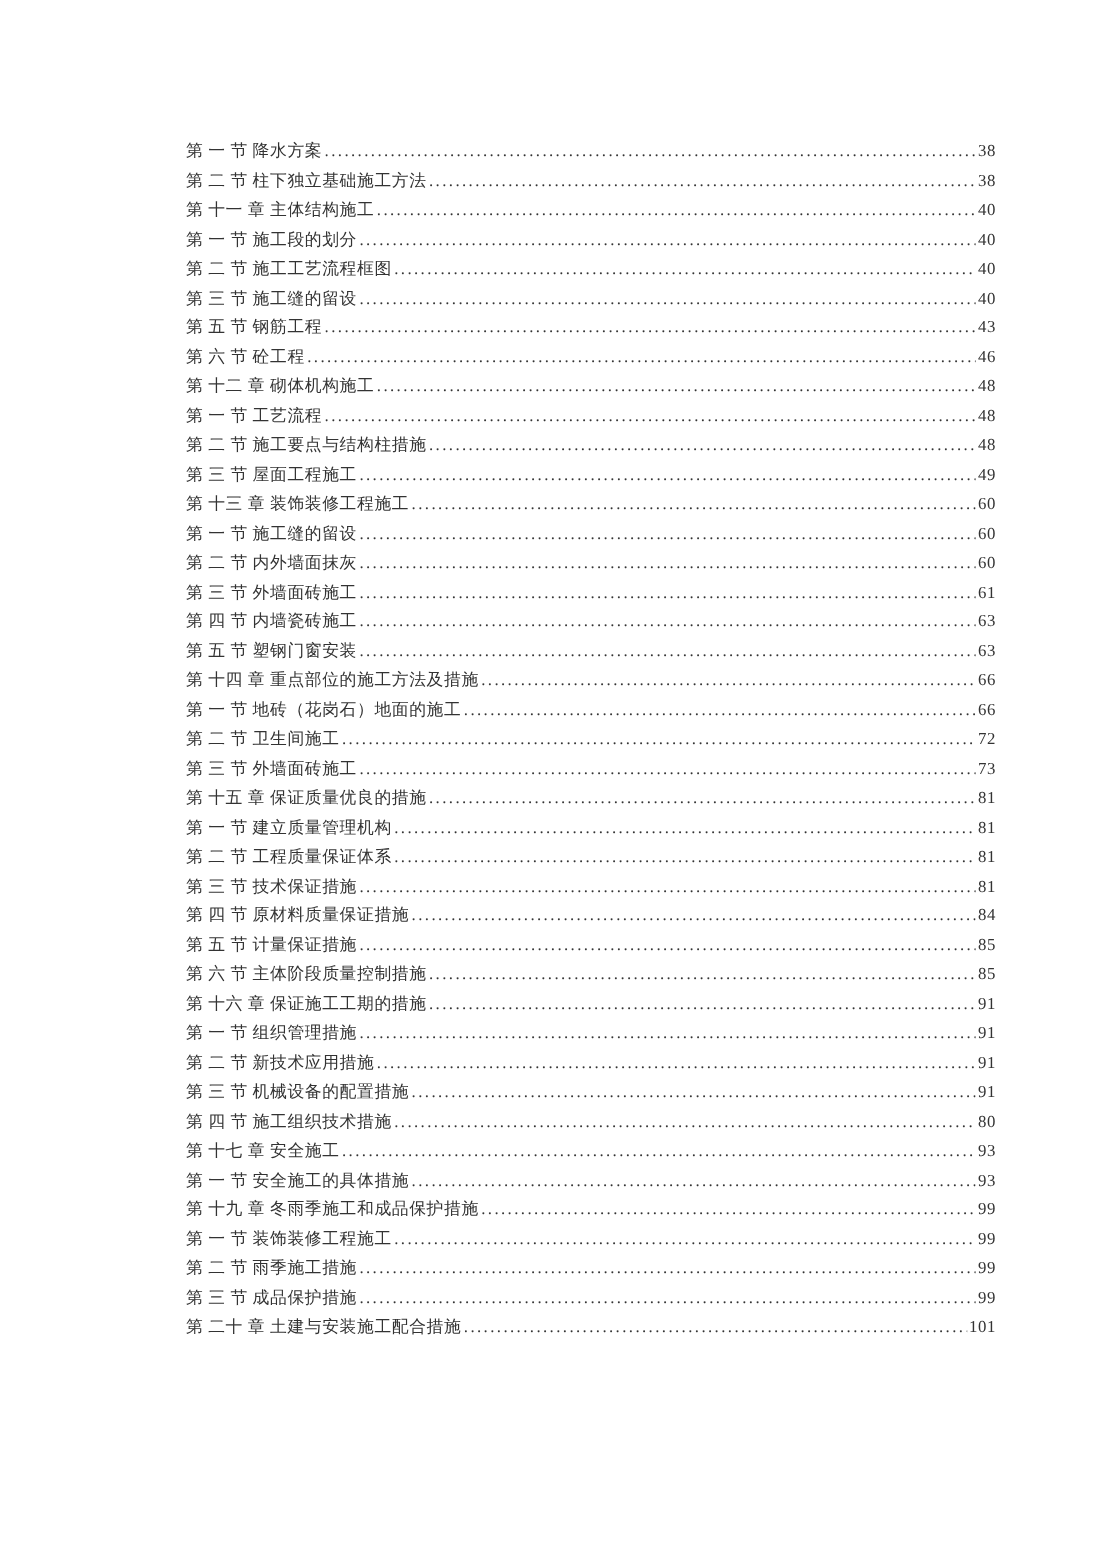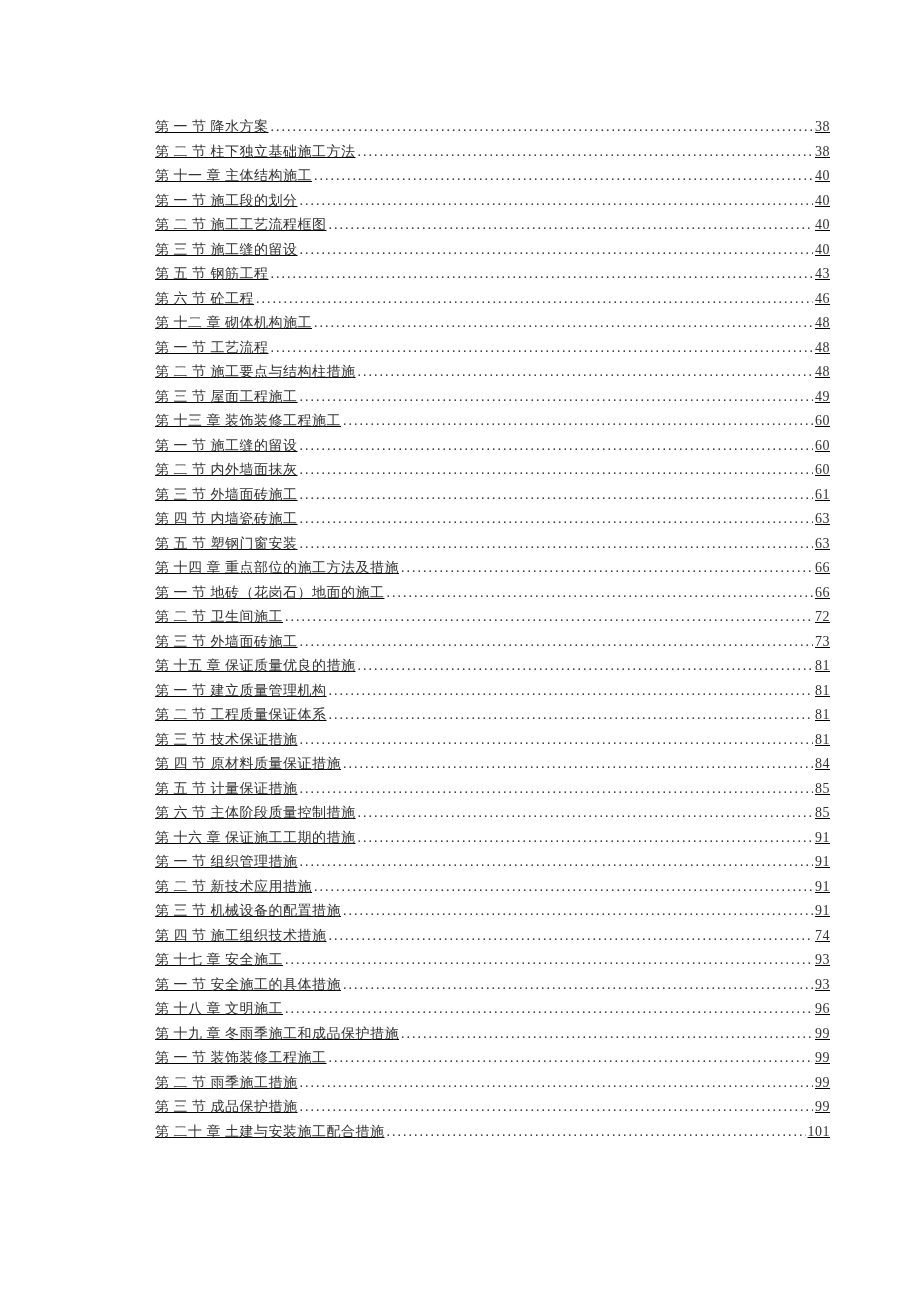--- a/index.html
+++ b/index.html
@@ -5,21 +5,20 @@
     body {
       margin: 0;
       padding: 0;
       background: #fff;
       font-family: "SimSun", "宋体", serif;
       width: 920px;
     }
     .page {
       padding: 115px 90px 90px 155px;
       box-sizing: border-box;
-      text-decoration: underline;
     }
     .toc-line {
       display: flex;
       align-items: baseline;
       font-size: 14px;
       color: #333;
       line-height: 24.5px;
       white-space: nowrap;
       letter-spacing: 0.5px;
     }
@@ -207,36 +206,31 @@
         <span class="toc-page">91</span>
       </div>
       <div class="toc-line">
         <span class="toc-label">第 三 节 机械设备的配置措施</span>
         <span class="toc-dots"></span>
         <span class="toc-page">91</span>
       </div>
       <div class="toc-line">
         <span class="toc-label">第 四 节 施工组织技术措施</span>
         <span class="toc-dots"></span>
-        <span class="toc-page">74</span>
+        <span class="toc-page">80</span>
       </div>
       <div class="toc-line">
         <span class="toc-label">第 十七 章 安全施工</span>
         <span class="toc-dots"></span>
         <span class="toc-page">93</span>
       </div>
       <div class="toc-line">
         <span class="toc-label">第 一 节 安全施工的具体措施</span>
         <span class="toc-dots"></span>
         <span class="toc-page">93</span>
-      </div>
-      <div class="toc-line">
-        <span class="toc-label">第 十八 章 文明施工</span>
-        <span class="toc-dots"></span>
-        <span class="toc-page">96</span>
       </div>
       <div class="toc-line">
         <span class="toc-label">第 十九 章 冬雨季施工和成品保护措施</span>
         <span class="toc-dots"></span>
         <span class="toc-page">99</span>
       </div>
       <div class="toc-line">
         <span class="toc-label">第 一 节 装饰装修工程施工</span>
         <span class="toc-dots"></span>
         <span class="toc-page">99</span>

